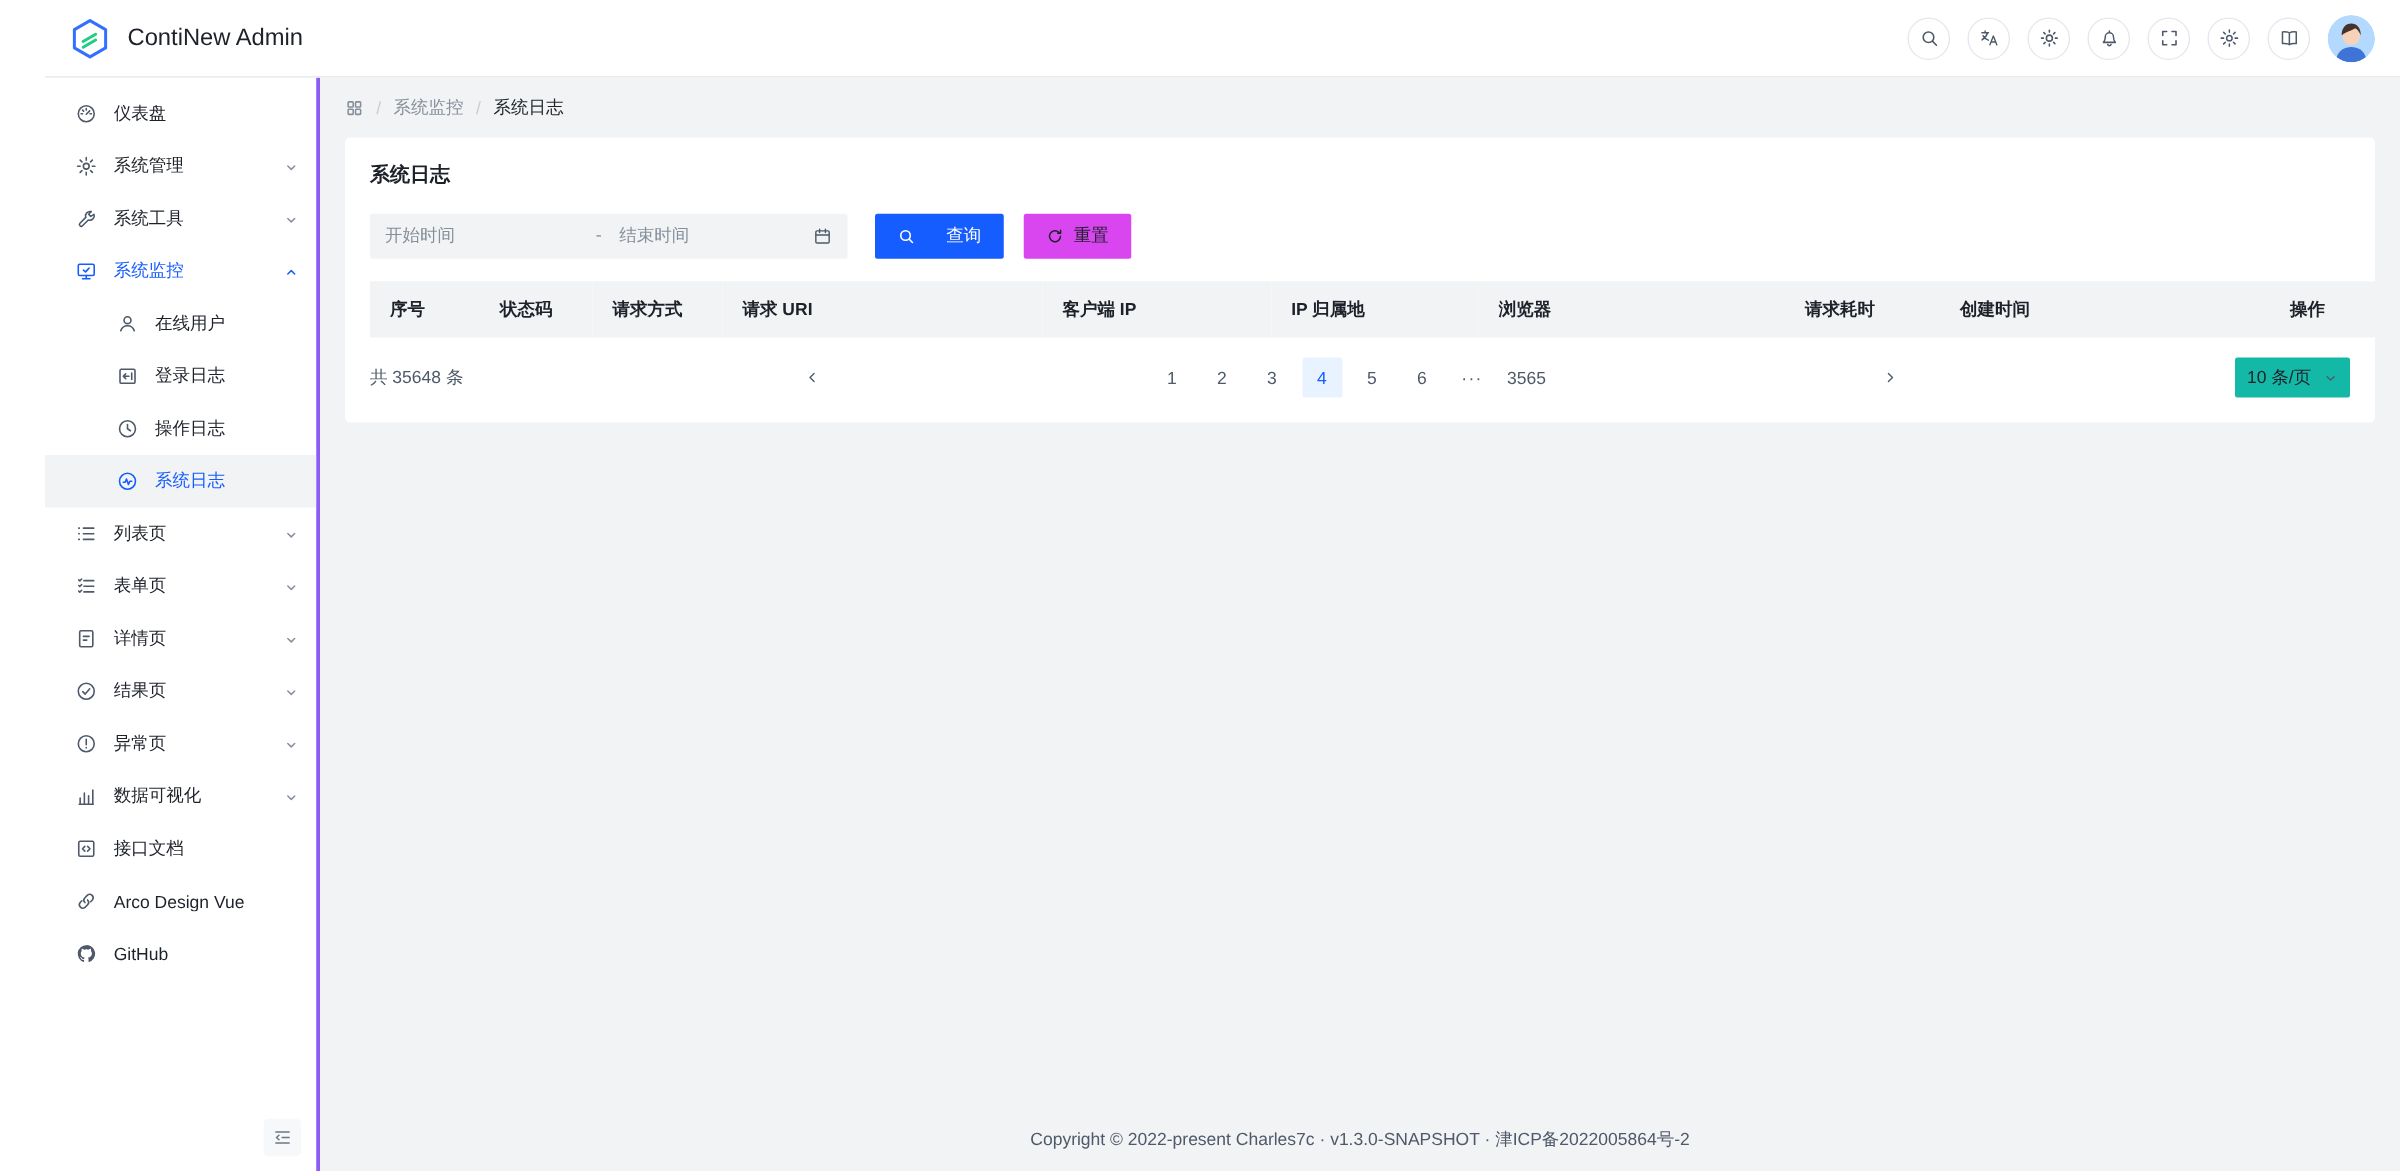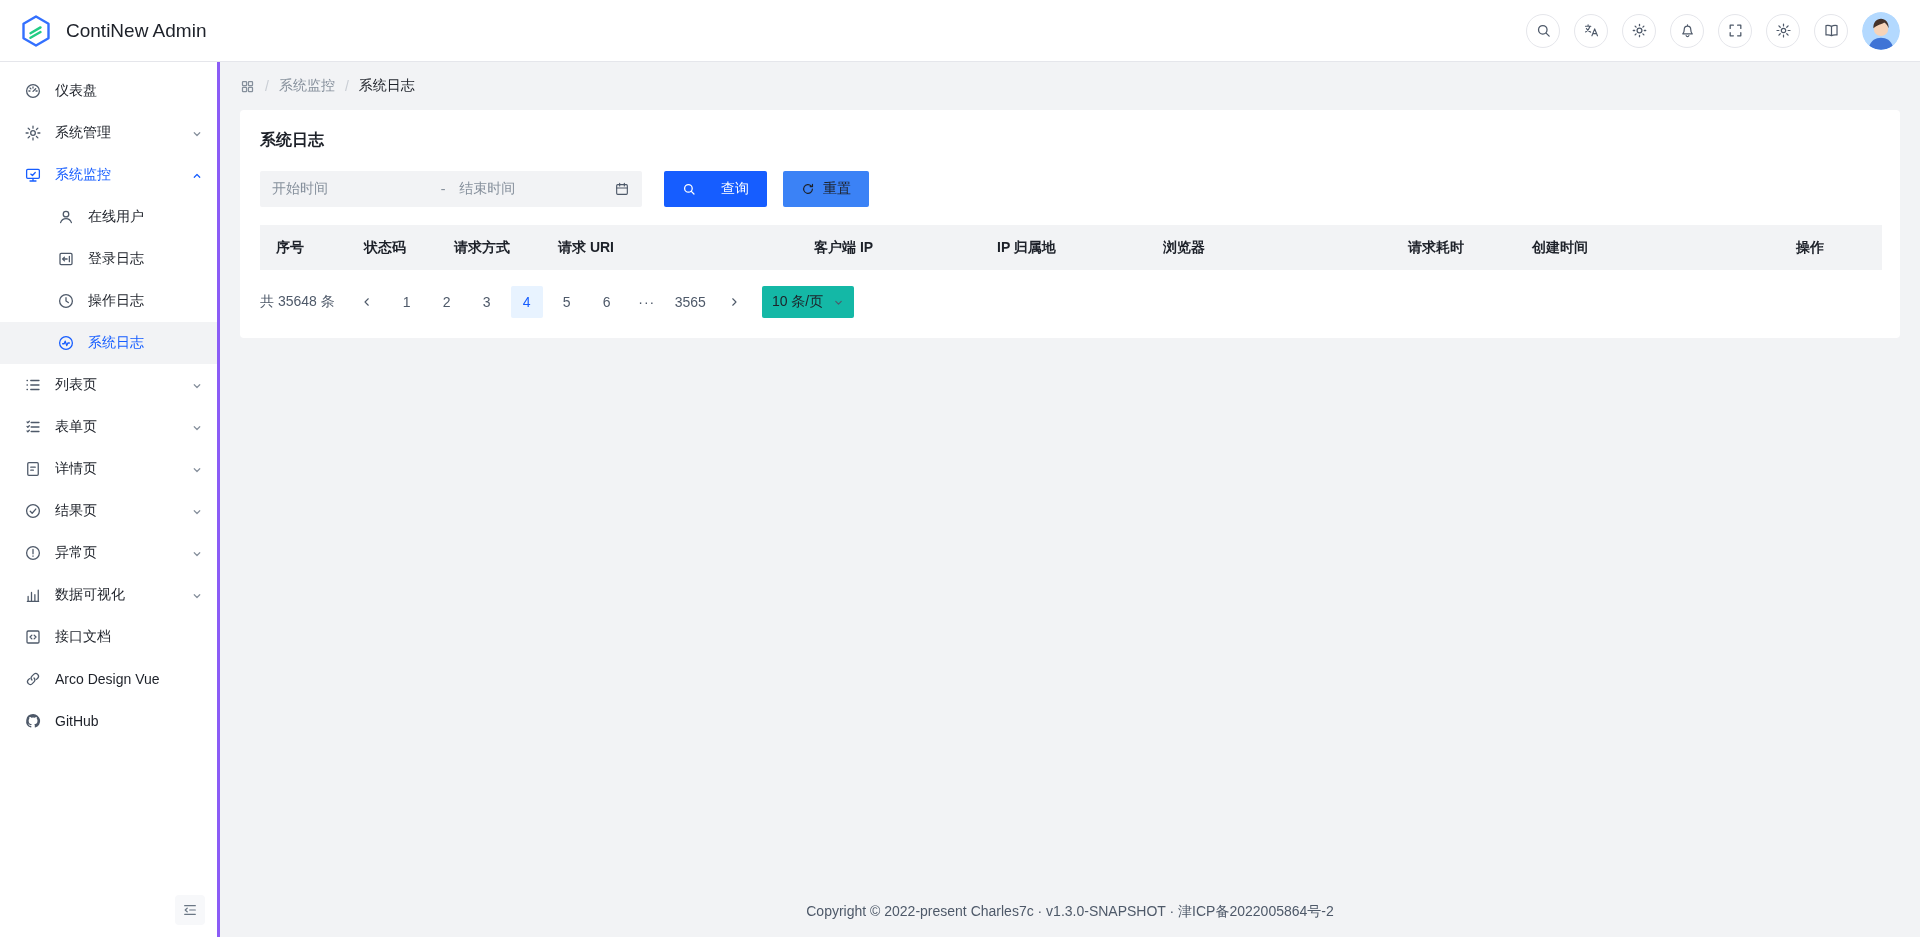--- a/index.html
+++ b/index.html
@@ -1,18 +1,18 @@
 <!DOCTYPE html>
 <html><head>
 <meta charset="utf-8">
 <style>
   * { margin:0; padding:0; box-sizing:border-box; }
   html,body { width:1920px; height:937px; overflow:hidden; }
   body { font-family:"Liberation Sans","DejaVu Sans",sans-serif; background:#f2f3f5; color:#1d2129; font-size:14px; }
-  .app { display:flex; flex-direction:column; height:937px; background:#fff; }
+  .app { display:flex; flex-direction:column; height:937px; background:#fff;padding-left:36px; }
 
   
   .topbar { height:62px; flex:0 0 62px; background:#fff; border-bottom:1px solid #e5e6eb; display:flex; align-items:center; justify-content:space-between; padding:0 20px 0 18px; position:relative; z-index:3; }
   .brand { display:flex; align-items:center; gap:12px; }
   .brand .logo svg { width:36px; height:36px; display:block; }
   .brand .title { font-size:19px; color:#1d2129; }
   .topbar-right { display:flex; align-items:center; gap:14px; }
   .tool-btn { width:34px; height:34px; border-radius:50%; border:1px solid #e5e6eb; background:#fff; display:flex; align-items:center; justify-content:center; color:#4e5969; cursor:pointer; }
   .tool-btn svg { width:17px; height:17px; }
   .avatar { width:38px; height:38px; border-radius:50%; overflow:hidden; cursor:pointer; }
@@ -51,28 +51,28 @@
 
   .filter-row { display:flex; align-items:center; margin-top:20px;font-family:Liberation Serif, serif; }
   .range-picker { width:382px; height:36px; background:#f2f3f5; border-radius:2px; display:flex; align-items:center; padding:0 12px; cursor:pointer; }
   .range-picker .ph { color:#86909c; flex:1; }
   .range-picker .dash { color:#86909c; padding:0 14px; flex:0 0 auto; }
   .range-picker .cal { color:#4e5969; display:flex; }
   .range-picker .cal svg { width:16px; height:16px; }
   .btn { height:36px; border:none; border-radius:2px; font-size:14px; display:inline-flex; align-items:center; gap:8px; padding:0 18px; cursor:pointer; font-family:inherit; }
   .btn svg { width:14px; height:14px; }
   .btn-primary { background:#165dff; color:#fff; margin-left:22px;gap:25px; }
-  .btn-secondary { background:#3b82f6; color:#1d2129; margin-left:16px; }
+  .btn-secondary { background:#d946ef; color:#1d2129; margin-left:16px; }
 
   
   table { width:100%; border-collapse:collapse; table-layout:fixed; margin-top:18px; }
   th { background:#f2f3f5; height:45px; text-align:left; padding:0 16px; font-weight:700; font-size:14px; color:#1d2129; white-space:nowrap; }
 
   
-  .pagination { display:flex; align-items:center; justify-content:flex-start; gap:8px; margin-top:16px; color:#4e5969; }
+  .pagination { display:flex; align-items:center; justify-content:space-between; gap:8px; margin-top:16px; color:#4e5969; }
   .pg-total { margin-right:8px; color:#4e5969; }
   .pg-arrow { width:32px; height:32px; display:flex; align-items:center; justify-content:center; color:#4e5969; cursor:pointer; border-radius:2px; }
   .pg-arrow svg { width:12px; height:12px; }
   .page-btn { min-width:32px; height:32px; line-height:32px; text-align:center; border-radius:2px; cursor:pointer; color:#4e5969; padding:0 4px; }
   .page-btn.active { background:#e8f3ff; color:#165dff; }
   .page-btn.ellipsis { letter-spacing:1px; }
   .size-select { height:32px; background:#14b8a6; border-radius:2px; display:flex; align-items:center; gap:10px; padding:0 10px; margin-left:4px; cursor:pointer; color:#1d2129; }
   .size-select svg { width:11px; height:11px; color:#4e5969; }
 
   
@@ -159,20 +159,31 @@
             <span class="label">仪表盘</span>
           </div>
           <div class="menu-item">
             <span class="icon">
               <svg viewBox="0 0 24 24" fill="none" stroke="currentColor" stroke-width="1.7" stroke-linecap="round" stroke-linejoin="round">
                 <circle cx="12" cy="12" r="3.1"></circle>
                 <path d="M12 2.8v2.7M12 18.5v2.7M2.8 12h2.7M18.5 12h2.7M5.5 5.5l1.9 1.9M16.6 16.6l1.9 1.9M18.5 5.5l-1.9 1.9M7.4 16.6l-1.9 1.9"></path>
               </svg>
             </span>
             <span class="label">系统管理</span>
+            <span class="chev"><svg viewBox="0 0 24 24" fill="none" stroke="currentColor" stroke-width="2.4" stroke-linecap="round" stroke-linejoin="round">
+                <path d="M6.5 9.5l5.5 5.5 5.5-5.5"></path>
+              </svg></span>
+          </div>
+          <div class="menu-item">
+            <span class="icon">
+              <svg viewBox="0 0 24 24" fill="none" stroke="currentColor" stroke-width="1.7" stroke-linecap="round" stroke-linejoin="round">
+                <path d="M20.3 7.3a4.8 4.8 0 0 1-6.1 6L8 19.5a1.9 1.9 0 0 1-2.7-2.7l6.2-6.2a4.8 4.8 0 0 1 5.8-6.2L14.5 7.2l2.3 2.3 3.5-2.2z"></path>
+              </svg>
+            </span>
+            <span class="label">系统工具</span>
             <span class="chev"><svg viewBox="0 0 24 24" fill="none" stroke="currentColor" stroke-width="2.4" stroke-linecap="round" stroke-linejoin="round">
                 <path d="M6.5 9.5l5.5 5.5 5.5-5.5"></path>
               </svg></span>
           </div>
           <div class="menu-item active">
             <span class="icon">
               <svg viewBox="0 0 24 24" fill="none" stroke="currentColor" stroke-width="1.7" stroke-linecap="round" stroke-linejoin="round">
                 <rect x="3.5" y="4.5" width="17" height="12" rx="1.5"></rect>
                 <path d="M12 16.5V20M8 20h8M9 10.8l2.3 1.9 3.7-4"></path>
               </svg>

